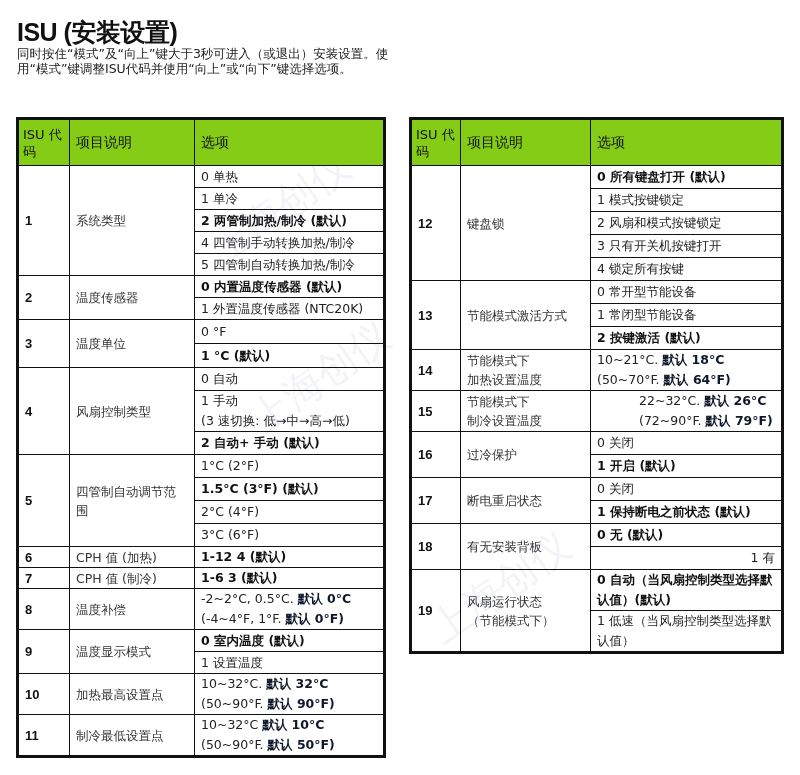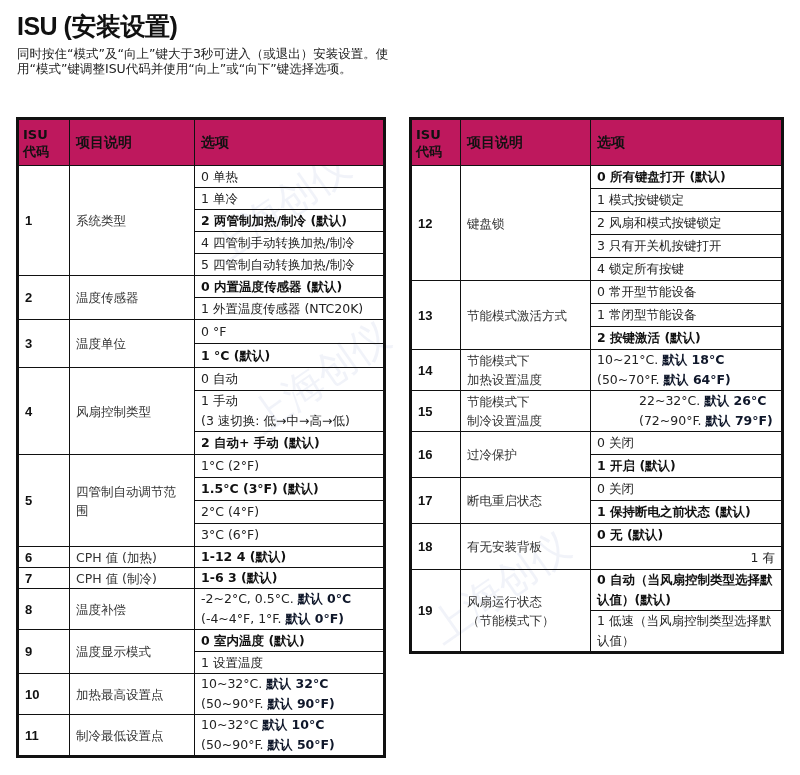--- a/index.html
+++ b/index.html
@@ -1,26 +1,26 @@
 <!DOCTYPE html>
 <html><head>
 <meta charset="utf-8">
 <style>
   html, body { margin:0; padding:0; background:#ffffff; }
   body { width:800px; height:775px; position:relative; overflow:hidden;
          font-family:"Liberation Sans","DejaVu Sans",sans-serif; color:#111; }
-  .title { position:absolute; left:17px; top:10px; font-size:25px; font-weight:bold;
+  .title { position:absolute; left:17px; top:16px; font-size:25px; font-weight:bold;
            letter-spacing:-0.5px; font-family:"Liberation Sans","DejaVu Sans",sans-serif; }
   .intro { position:absolute; left:17px; top:46px; width:372px; font-size:12.5px; line-height:15px;
            color:#222; font-family:"DejaVu Sans",sans-serif; }
   table.isu { position:absolute; border-collapse:collapse; border:3px solid #111;
               font-size:12.5px; table-layout:fixed; }
   table.isu td, table.isu th { border:1.5px solid #111; padding:0 6px; vertical-align:middle;
                                text-align:left; }
-  table.isu th { background:#be185d; font-weight:bold; font-size:14px; height:45px;
+  table.isu th { background:#84cc16; font-weight:normal; font-size:14px; height:45px;
                  font-family:"DejaVu Sans",sans-serif; }
   table.isu th.code-h { font-size:13px; line-height:17px; padding:0 4px; }
   td.code { font-weight:bold; font-family:"Liberation Sans",sans-serif; font-size:13px; }
   td.desc { font-family:"DejaVu Sans",sans-serif; font-size:12.5px; color:#333; line-height:19px; }
   td.opt { font-family:"DejaVu Sans",sans-serif; font-size:12.5px; line-height:20px; color:#222; }
   td.opt.bold { font-weight:bold; color:#111; }
   .b { font-weight:bold; color:#0f172a; }
   #t-left { left:16px; top:117px; width:370px; }
   #t-right { left:409px; top:117px; width:375px; }
   .wm { position:absolute; color:rgba(120,140,200,0.10); font-size:40px; transform:rotate(-35deg);

